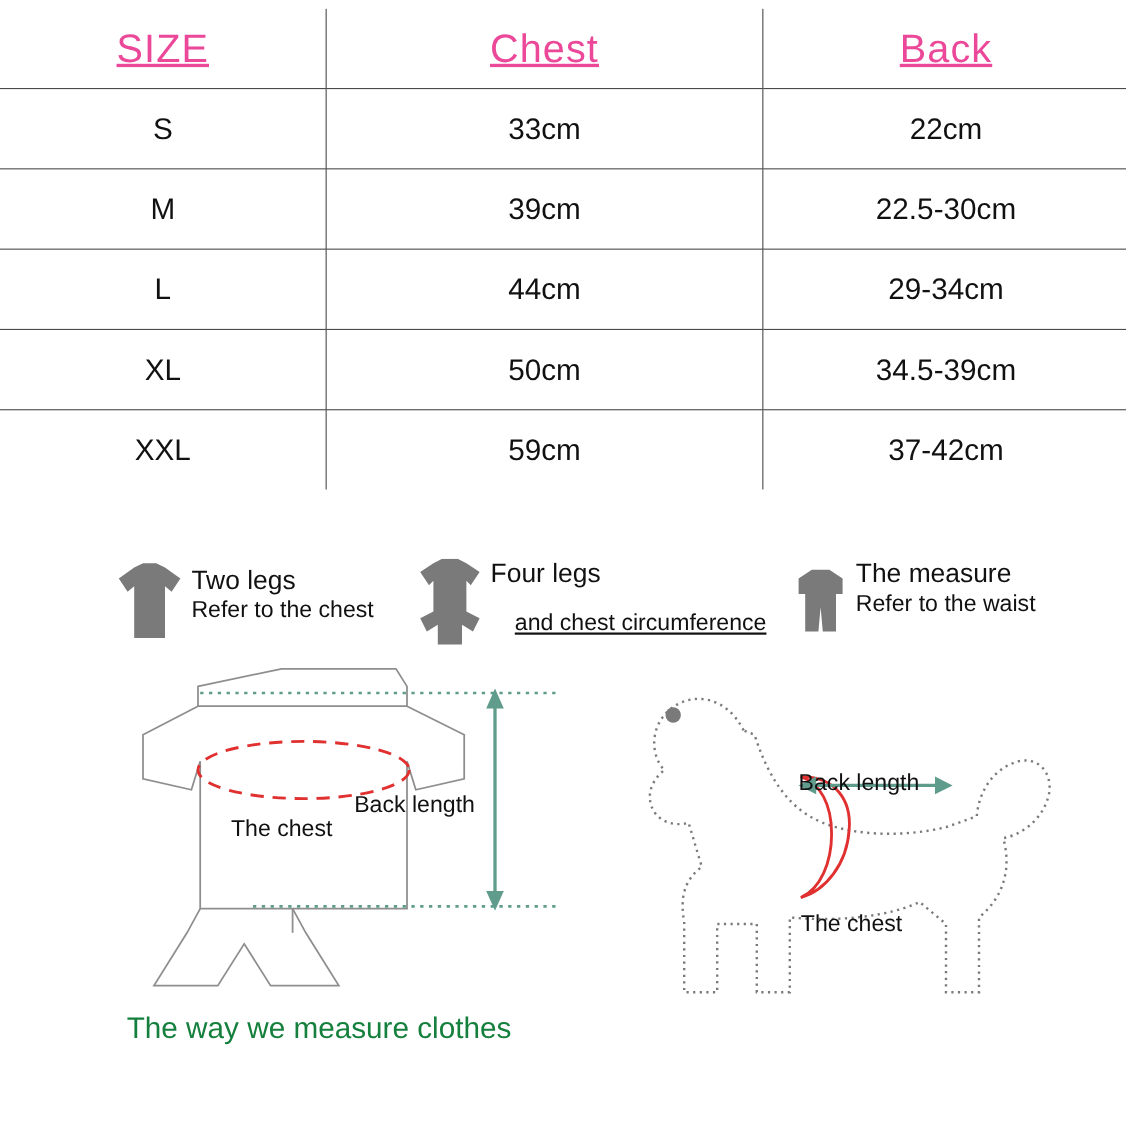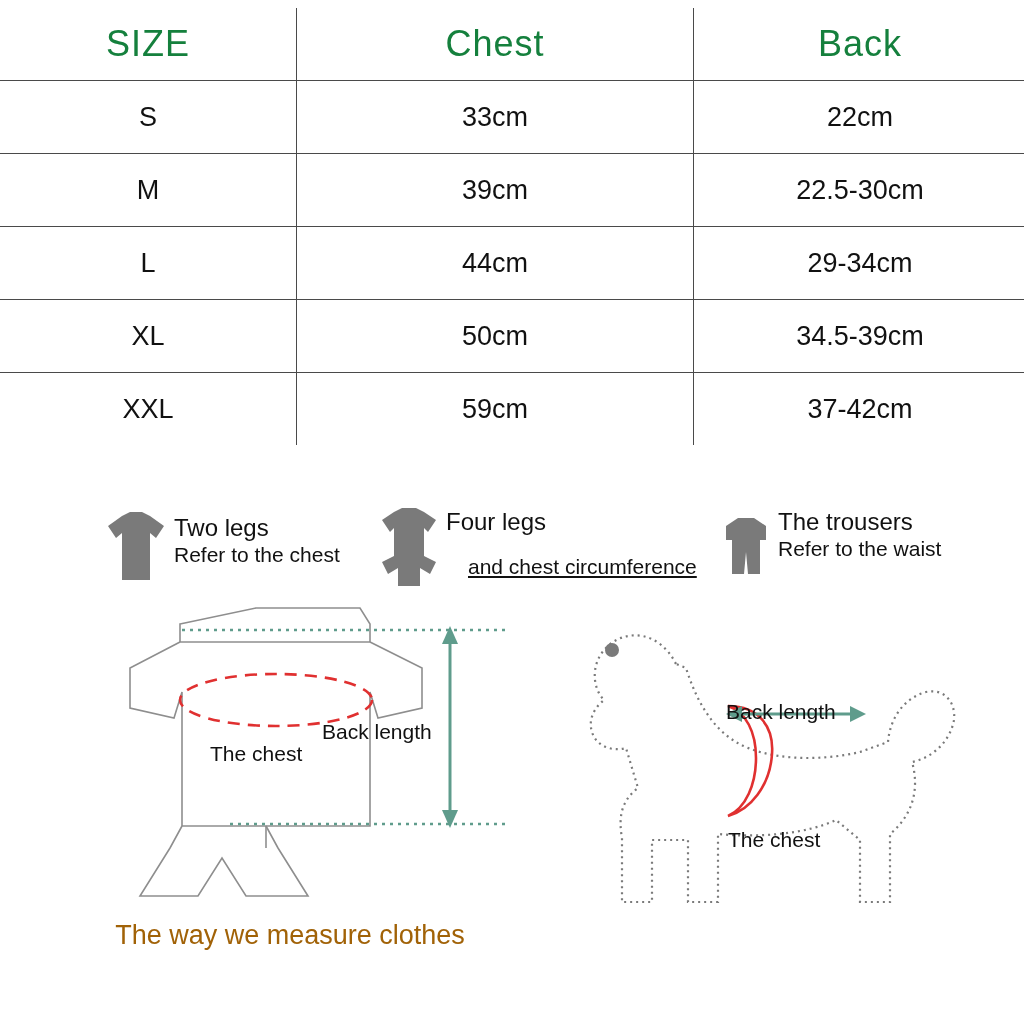--- a/index.html
+++ b/index.html
@@ -40,21 +40,22 @@
   .size-table td:last-child  { border-right: none; }
   .size-table tr:last-child td { border-bottom: none; }
 
   .col-size  { width: 296px; }
   .col-chest { width: 396px; }
   .col-back  { width: 332px; }
 
   .head-cell {
     font-size: 36px;
     letter-spacing: 1px;
-    color: #15803d;
+    color: #ec4899;
+    text-decoration: underline;
   }
   .body-cell {
     font-size: 27px;
     color: #111;
   }
 
   
   .legend {
     position: absolute;
     top: 500px;
@@ -89,21 +90,21 @@
   .illustrations {
     position: absolute;
     top: 596px;
     left: 0;
     width: 1024px;
     height: 340px;
   }
 
   .caption {
     position: absolute;
-    color: #a16207;
+    color: #15803d;
     font-size: 27px;
     text-align: center;
     line-height: 1.3;
   }
   .caption-left {
     left: 40px;
     top: 918px;
     width: 500px;
   }
   .caption-right {
@@ -184,21 +185,21 @@
     </span>
   </div>
 
   <div class="legend-item" style="left:716px; top:14px;">
     <span class="legend-icon">
       <svg width="60" height="62" viewBox="0 0 60 62">
         <path d="M10 10 L22 2 L38 2 L50 10 L50 24 L44 24 L44 58 L32 58 L30 36 L28 58 L16 58 L16 24 L10 24 Z" fill="#7a7a7a"></path>
       </svg>
     </span>
     <span class="legend-text" style="left:62px; top:-6px;">
-      <span class="legend-title">The trousers</span><br>
+      <span class="legend-title">The measure</span><br>
       <span class="legend-sub">Refer to the waist</span>
     </span>
   </div>
 </div>
 
 <div class="illustrations">
 
   <svg width="520" height="330" viewBox="0 0 520 330" style="position:absolute; left:70px; top:0;">
 
     <g fill="none" stroke="#8e8e8e" stroke-width="1.6">

